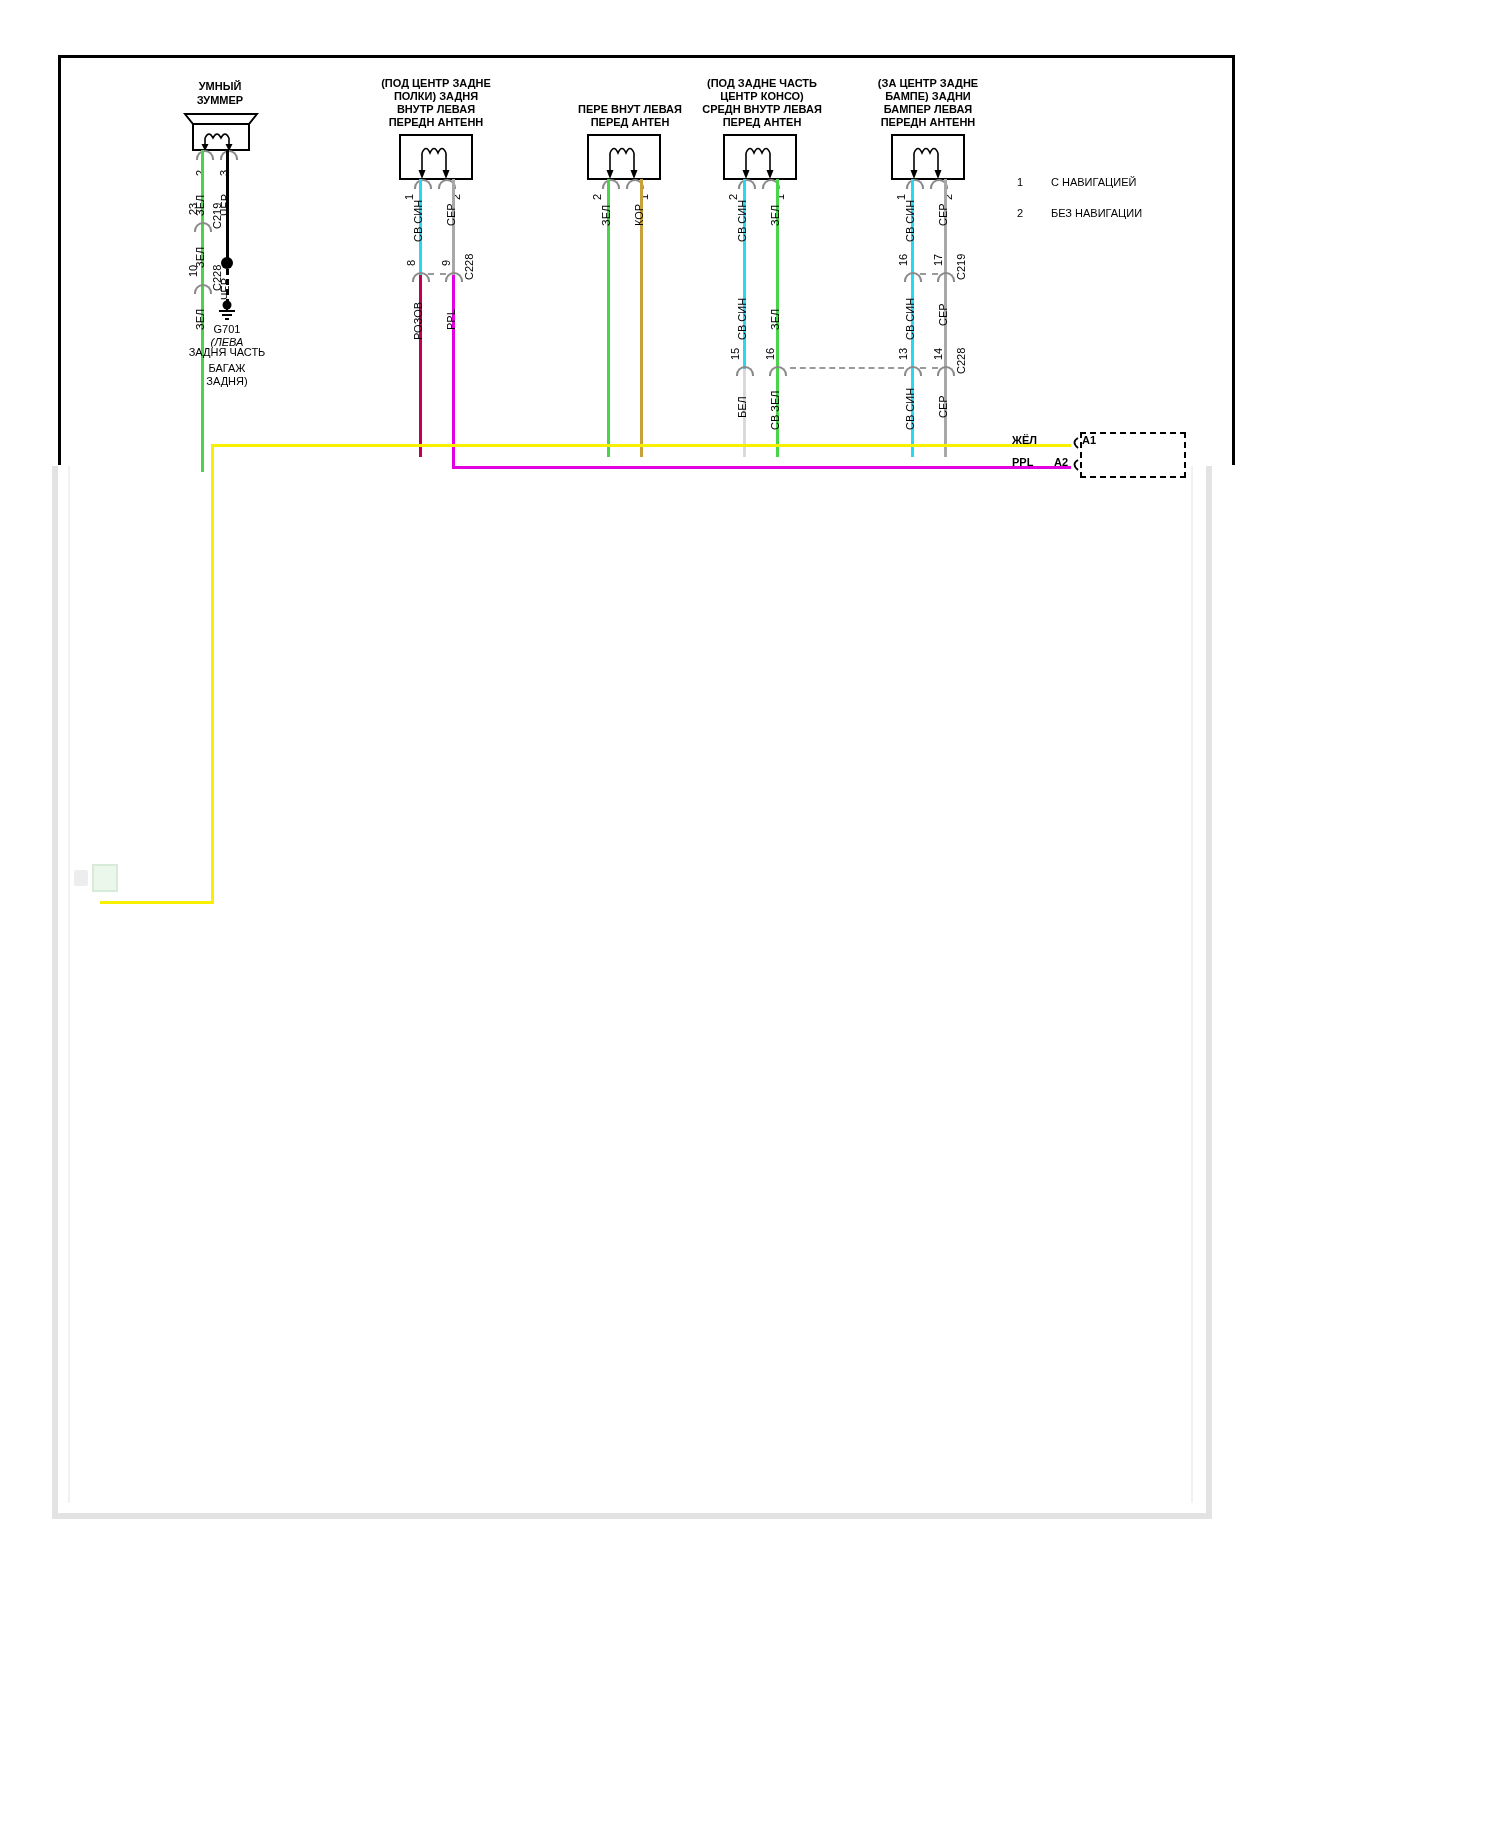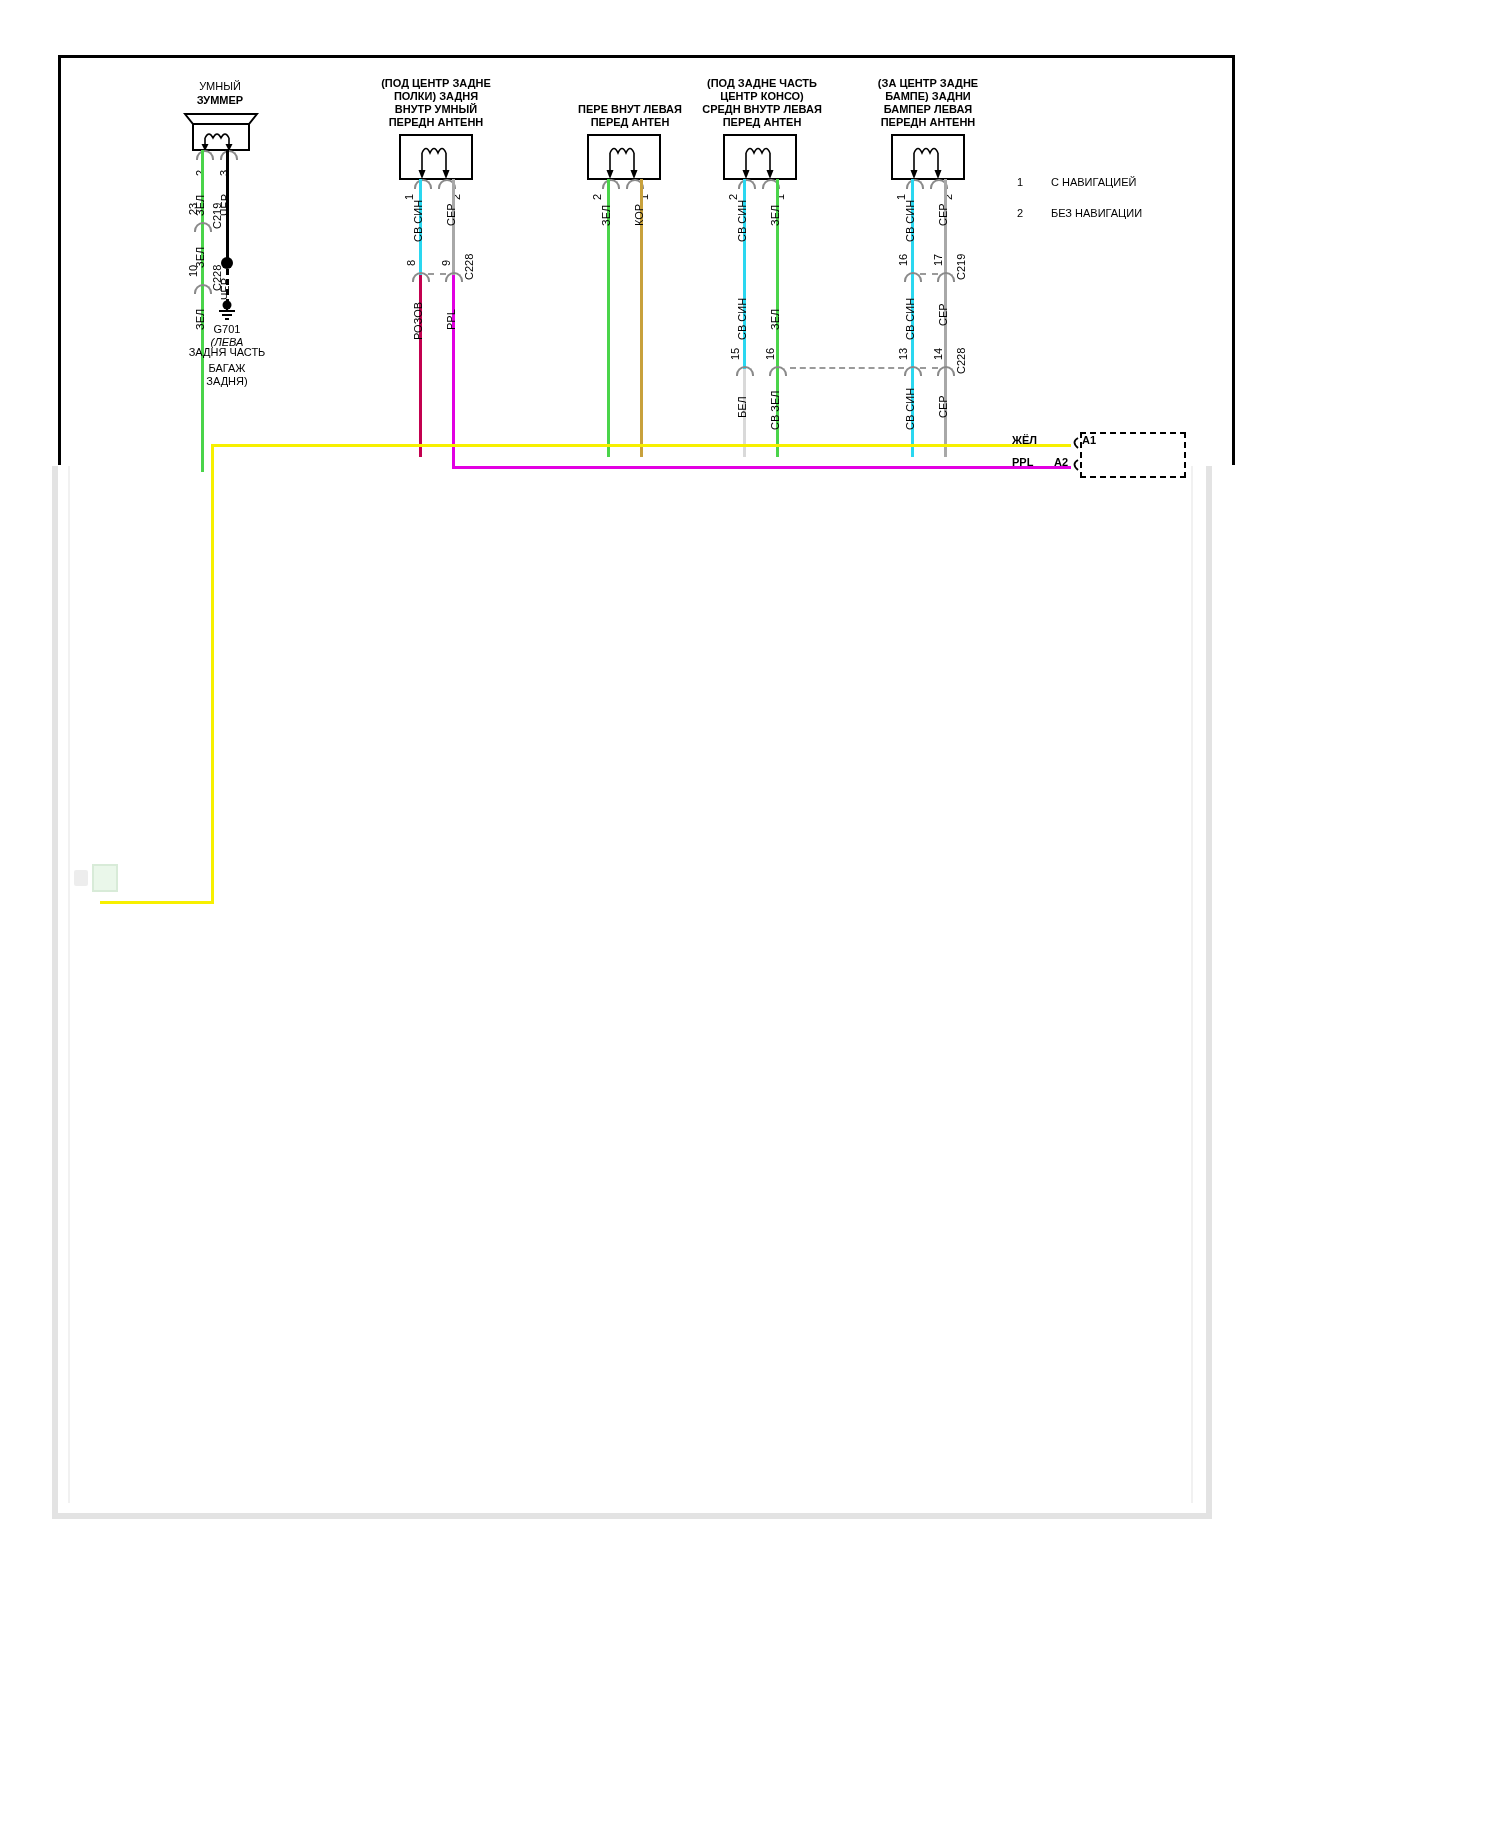--- a/index.html
+++ b/index.html
@@ -153,21 +153,21 @@
     <div class="fblur" style="left:528px;top:964px;width:66px;height:18px;"></div>
     <div class="fblur" style="left:626px;top:964px;width:60px;height:18px;"></div>
     <div class="fblur" style="left:988px;top:962px;width:62px;height:20px;"></div>
     <div class="fblur" style="left:1132px;top:962px;width:62px;height:20px;"></div>
   </div>
 
   <div id="frame-top"></div>
   <div id="frame-bottom"></div>
   <div id="frame-bottom-inner"></div>
 
-  <div class="txt-c" style="left:150px;top:80px;width:140px;font-weight:normal;">УМНЫЙ</div>
+  <div class="txt-c" style="left:150px;top:80px;width:140px;font-weight:bold;">УМНЫЙ</div>
   <div class="txt-c" style="left:150px;top:94px;width:140px;font-weight:bold;">ЗУММЕР</div>
 
   <svg class="abs" style="left:183px;top:112px;" width="76" height="40" viewBox="0 0 76 40">
     <polygon points="2,2 74,2 66,12 10,12" fill="#fff" stroke="#000" stroke-width="2"></polygon>
     <rect x="10" y="12" width="56" height="26" fill="#fff" stroke="#000" stroke-width="2"></rect>
     <path d="M22,26 q4,-8 8,0 q4,-8 8,0 q4,-8 8,0" fill="none" stroke="#000" stroke-width="1.6"></path>
     <line x1="22" y1="26" x2="22" y2="34" stroke="#000" stroke-width="1.6"></line>
     <line x1="46" y1="26" x2="46" y2="34" stroke="#000" stroke-width="1.6"></line>
     <polygon points="18.5,32 25.5,32 22,39" fill="#000"></polygon>
     <polygon points="42.5,32 49.5,32 46,39" fill="#000"></polygon>
@@ -204,21 +204,21 @@
     <line x1="11" y1="19" x2="15" y2="19" stroke="#000" stroke-width="2"></line>
   </svg>
   <div class="txt-c" style="left:172px;top:323px;width:110px;">G701</div>
   <div class="txt-c" style="left:172px;top:336px;width:110px;font-style:italic;">(ЛЕВА</div>
   <div class="txt-c" style="left:172px;top:346px;width:110px;">ЗАДНЯ ЧАСТЬ</div>
   <div class="txt-c" style="left:172px;top:362px;width:110px;">БАГАЖ</div>
   <div class="txt-c" style="left:172px;top:375px;width:110px;">ЗАДНЯ)</div>
 
   <div class="txt-c" style="left:352px;top:77px;width:168px;font-weight:bold;">(ПОД ЦЕНТР ЗАДНЕ</div>
   <div class="txt-c" style="left:352px;top:90px;width:168px;font-weight:bold;">ПОЛКИ) ЗАДНЯ</div>
-  <div class="txt-c" style="left:352px;top:103px;width:168px;font-weight:bold;">ВНУТР УМНЫЙ</div>
+  <div class="txt-c" style="left:352px;top:103px;width:168px;font-weight:bold;">ВНУТР ЛЕВАЯ</div>
   <div class="txt-c" style="left:352px;top:116px;width:168px;font-weight:bold;">ПЕРЕДН АНТЕНН</div>
 
   <svg class="abs" style="left:398px;top:133px;" width="76" height="48" viewBox="0 0 76 48">
     <rect x="2" y="2" width="72" height="44" fill="#fff" stroke="#000" stroke-width="2"></rect>
     <path d="M24,20 q4,-9 8,0 q4,-9 8,0 q4,-9 8,0" fill="none" stroke="#000" stroke-width="1.6"></path>
     <line x1="24" y1="20" x2="24" y2="38" stroke="#000" stroke-width="1.6"></line>
     <line x1="48" y1="20" x2="48" y2="38" stroke="#000" stroke-width="1.6"></line>
     <polygon points="20.5,37 27.5,37 24,46" fill="#000"></polygon>
     <polygon points="44.5,37 51.5,37 48,46" fill="#000"></polygon>
   </svg>

